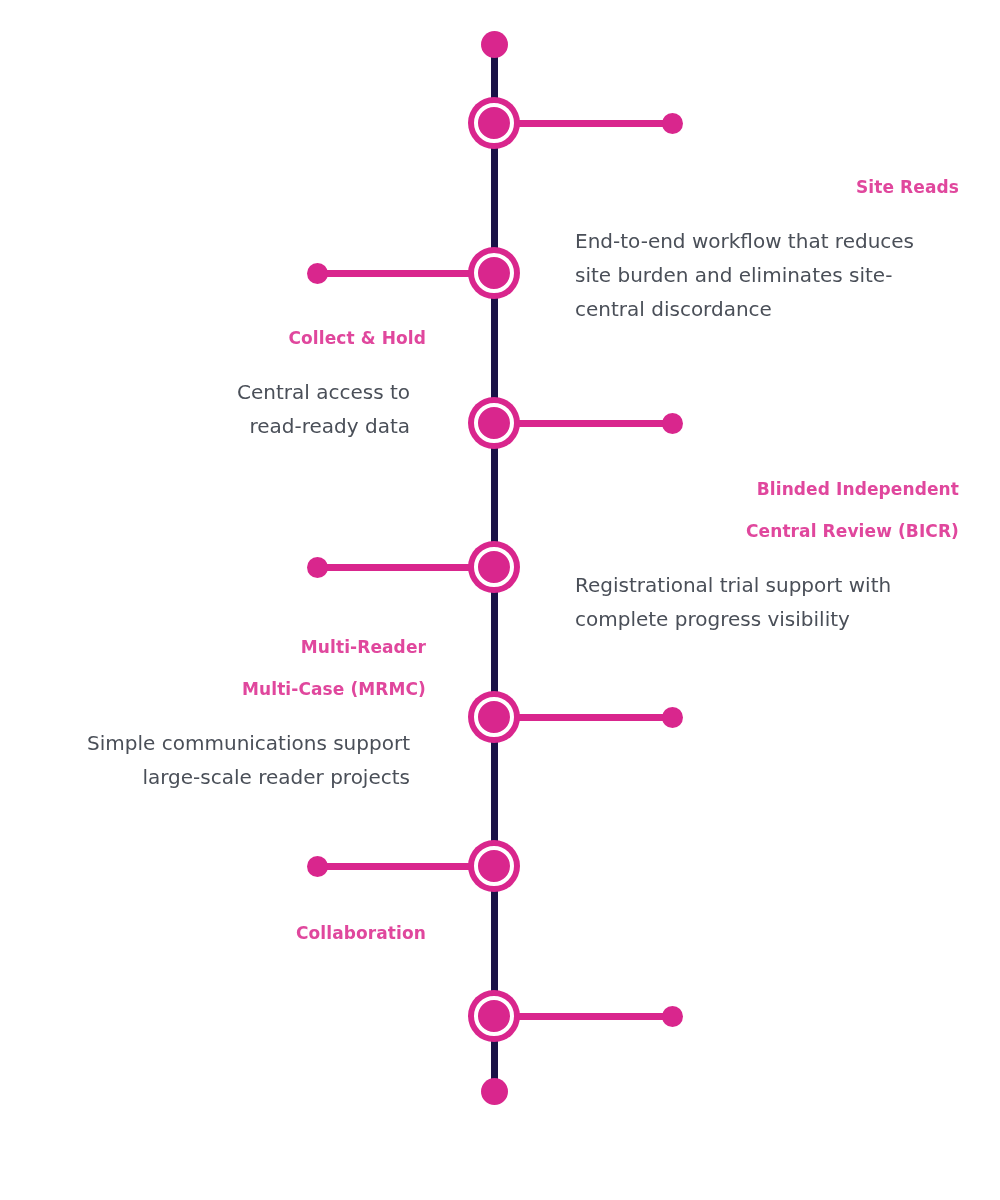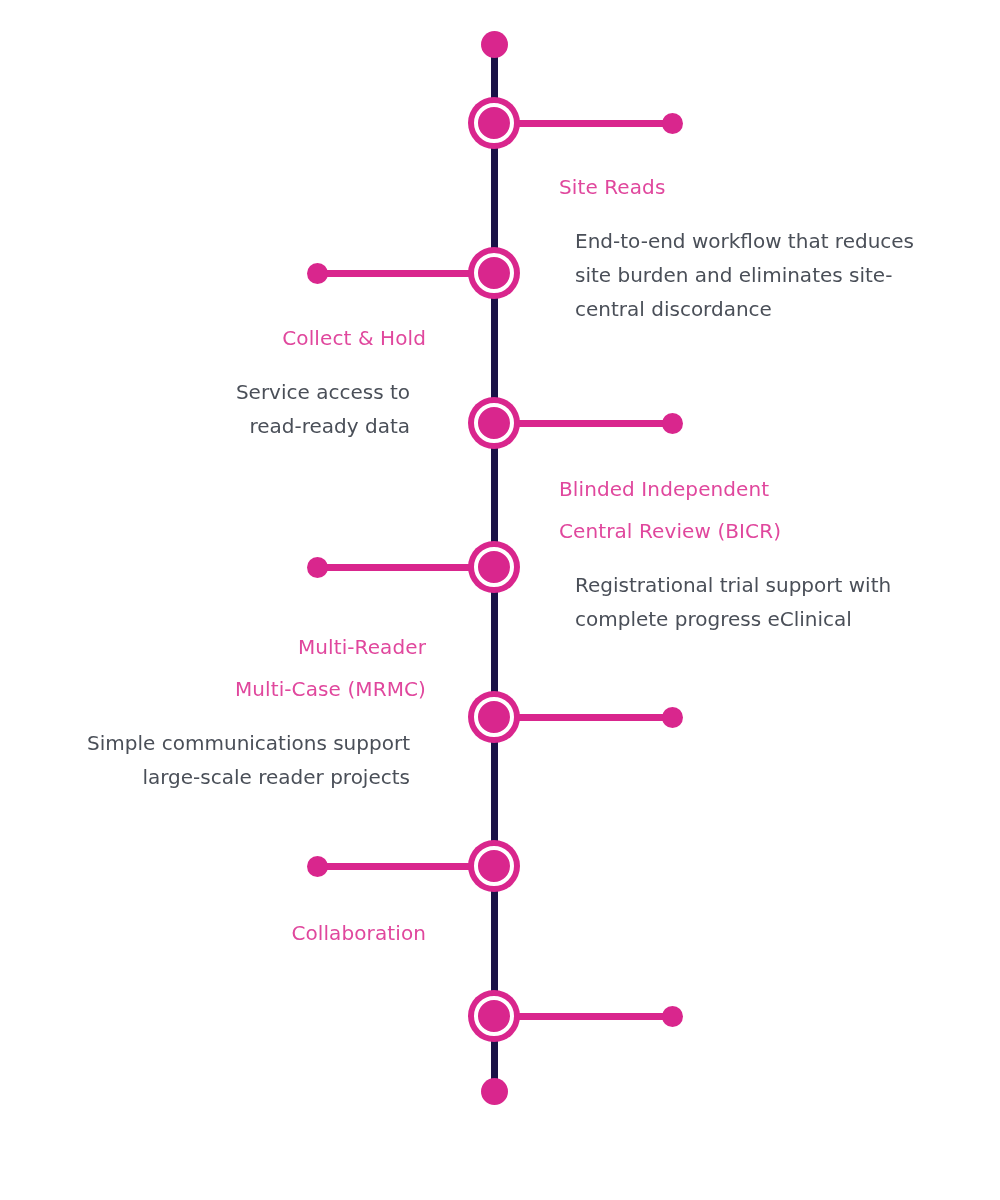--- a/index.html
+++ b/index.html
@@ -98,26 +98,27 @@
     width: 400px;
     text-align: left;
   }
   .item-text.left {
     right: 574px;
     width: 400px;
     text-align: right;
   }
   .item-title {
     color: #e0479d;
-    font-size: 20px;
-    font-weight: 400;
+    font-size: 17px;
+    font-weight: 700;
     line-height: 42px;
     letter-spacing: 0.1px;
     margin: 0 0 1px 0;
     white-space: pre-line;
+    text-align: right;
   }
   .item-desc {
     color: #4a4f58;
     font-size: 20px;
     font-weight: 400;
     line-height: 34px;
     margin: 16px;
     white-space: pre-line;
   }
 </style>
@@ -136,31 +137,31 @@
   <div class="item-text right" style="top:166px;">
     <div class="item-title">Site Reads</div>
     <div class="item-desc">End-to-end workflow that reduces site burden and eliminates site-central discordance</div>
   </div>
 
   <div class="connector left" style="top:270px;"></div>
   <div class="end-dot" style="left:307px; top:263px;"></div>
   <div class="node" style="top:247px;"></div>
   <div class="item-text left" style="top:317px;">
     <div class="item-title">Collect &amp; Hold</div>
-    <div class="item-desc">Service access to
+    <div class="item-desc">Central access to
 read-ready data</div>
   </div>
 
   <div class="connector right" style="top:420px;"></div>
   <div class="end-dot" style="left:662px; top:413px;"></div>
   <div class="node" style="top:397px;"></div>
   <div class="item-text right" style="top:468px;">
     <div class="item-title">Blinded Independent
 Central Review (BICR)</div>
-    <div class="item-desc">Registrational trial support with complete progress eClinical</div>
+    <div class="item-desc">Registrational trial support with complete progress visibility</div>
   </div>
 
   <div class="connector left" style="top:564px;"></div>
   <div class="end-dot" style="left:307px; top:557px;"></div>
   <div class="node" style="top:541px;"></div>
   <div class="item-text left" style="top:626px;">
     <div class="item-title">Multi-Reader
 Multi-Case (MRMC)</div>
     <div class="item-desc">Simple communications support
 large-scale reader projects</div>

